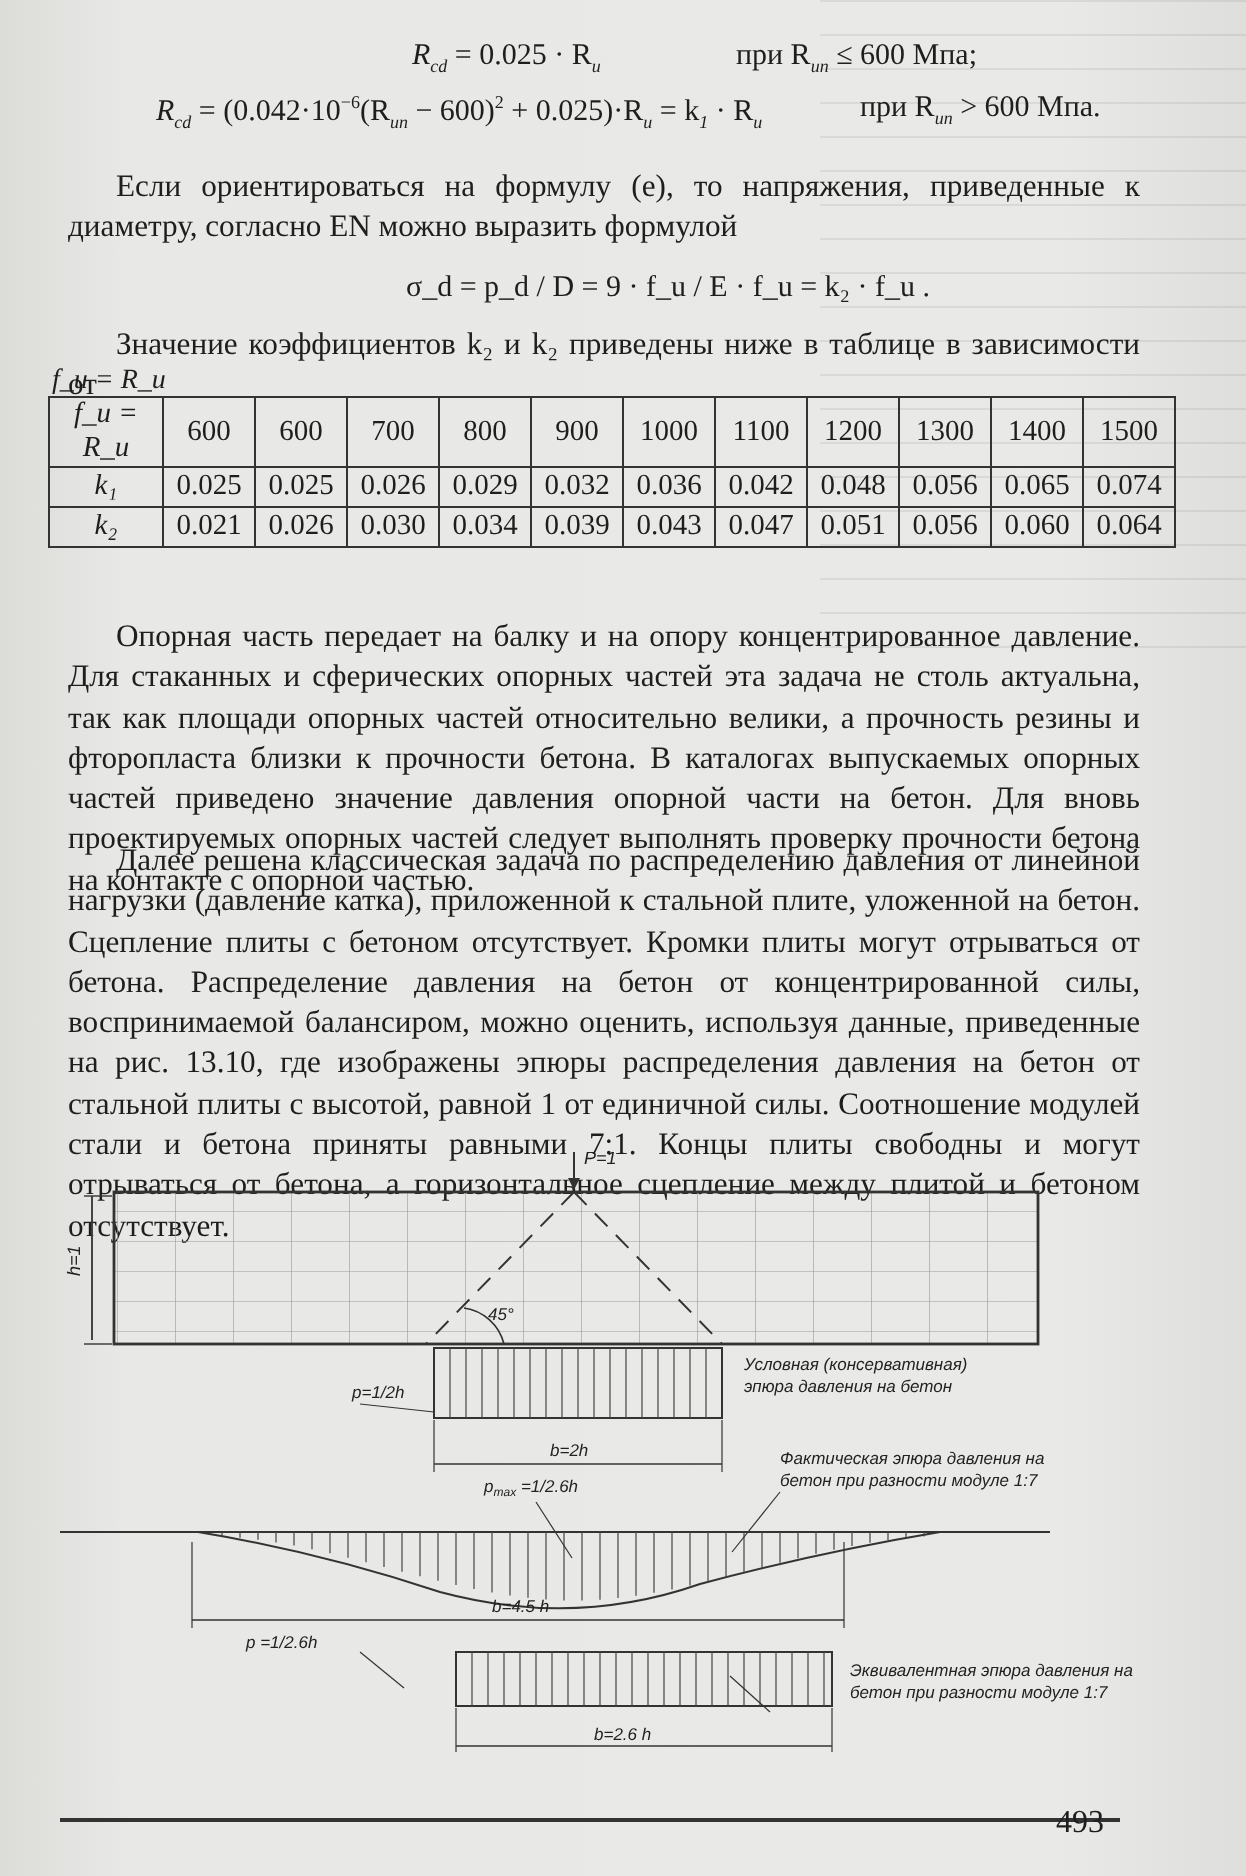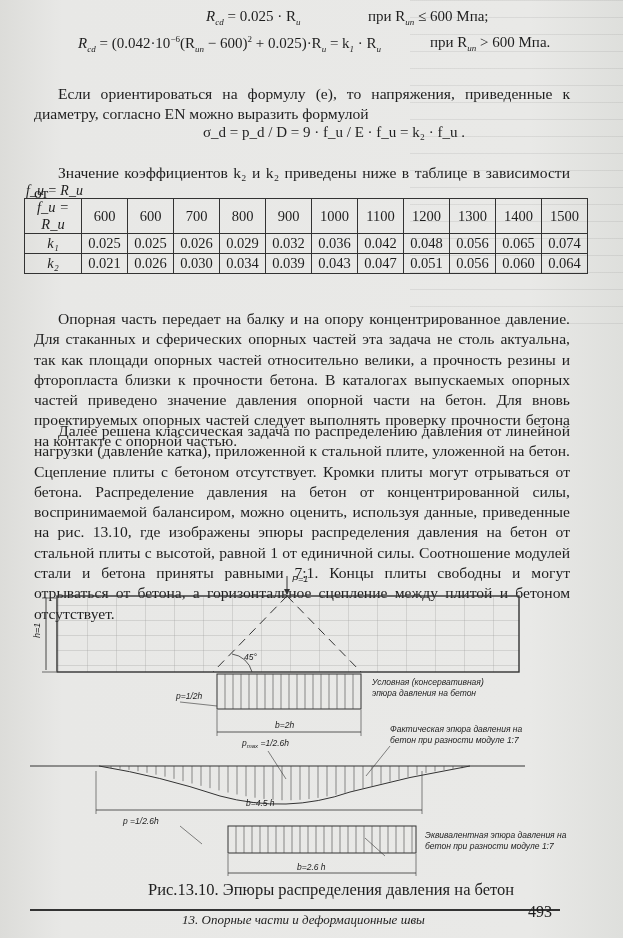--- a/index.html
+++ b/index.html
@@ -6,21 +6,21 @@
   body {
     width: 623px; height: 938px; overflow: hidden;
     background: #e4e4e2;
     font-family: "Liberation Serif", "DejaVu Serif", serif;
     color: #1e1e1e;
     position: relative;
   }
   .page { position: absolute; inset: 0; background: linear-gradient(90deg,#dcdcd9 0%,#e8e8e6 10%,#e9e9e7 85%,#dedfdc 100%); }
   .ghost { position:absolute; left:410px; top:0; width:213px; height:340px; opacity:0.12;
     background: repeating-linear-gradient(180deg,#666 0 1px,transparent 1px 17px); }
-  .formula { position:absolute; font-size:15px; white-space:nowrap; }
+  .formula { position:absolute; font-size:15px; white-space:nowrap;margin-top:12px; }
   .formula i { font-style: italic; }
   .formula sub { font-size: 9px; font-style: italic; }
   .formula sup { font-size: 9px; }
   .para { position:absolute; left:34px; width:536px; font-size:15.6px; line-height:20.3px; text-align:justify; }
   .para.indent { text-indent: 24px; font-family: Liberation Serif, serif; }
   .heading { position:absolute; left:90px; top:284px; font-size:15.5px; }
   table.coef { position:absolute; left:24px; top:198px; border-collapse:collapse; font-size:14.5px; }
   table.coef td { border:1px solid #333; height:19px; padding:0; text-align:center; width:45px; }
   table.coef td.hdr { width:56px; font-style:italic; }
   .tbl-caption { position:absolute; left:26px; top:183px; font-size:14px; font-style:italic; }
@@ -248,17 +248,15 @@
     <line x1="150" y1="250" x2="172" y2="268" stroke="#333" stroke-width="0.6"></line>
     <line x1="198" y1="278" x2="198" y2="300" stroke="#333" stroke-width="0.6"></line>
     <line x1="386" y1="278" x2="386" y2="300" stroke="#333" stroke-width="0.6"></line>
     <line x1="198" y1="297" x2="386" y2="297" stroke="#333" stroke-width="0.8"></line>
     <text x="267" y="294" font-size="8.5">b=2.6 h</text>
     <text x="395" y="262" font-size="8.5">Эквивалентная эпюра давления на</text>
     <text x="395" y="273" font-size="8.5">бетон при разности модуле 1:7</text>
     <line x1="335" y1="262" x2="355" y2="280" stroke="#333" stroke-width="0.6"></line>
   </svg>
 
-  <div class="fig-caption">Рис.13.10. Эпюры распределения давления на бетон</div>
   <div class="footer-rule"></div>
-  <div class="footer-title">13. Опорные части и деформационные швы</div>
   <div class="page-num">493</div>
 </div>
 
 </body></html>

